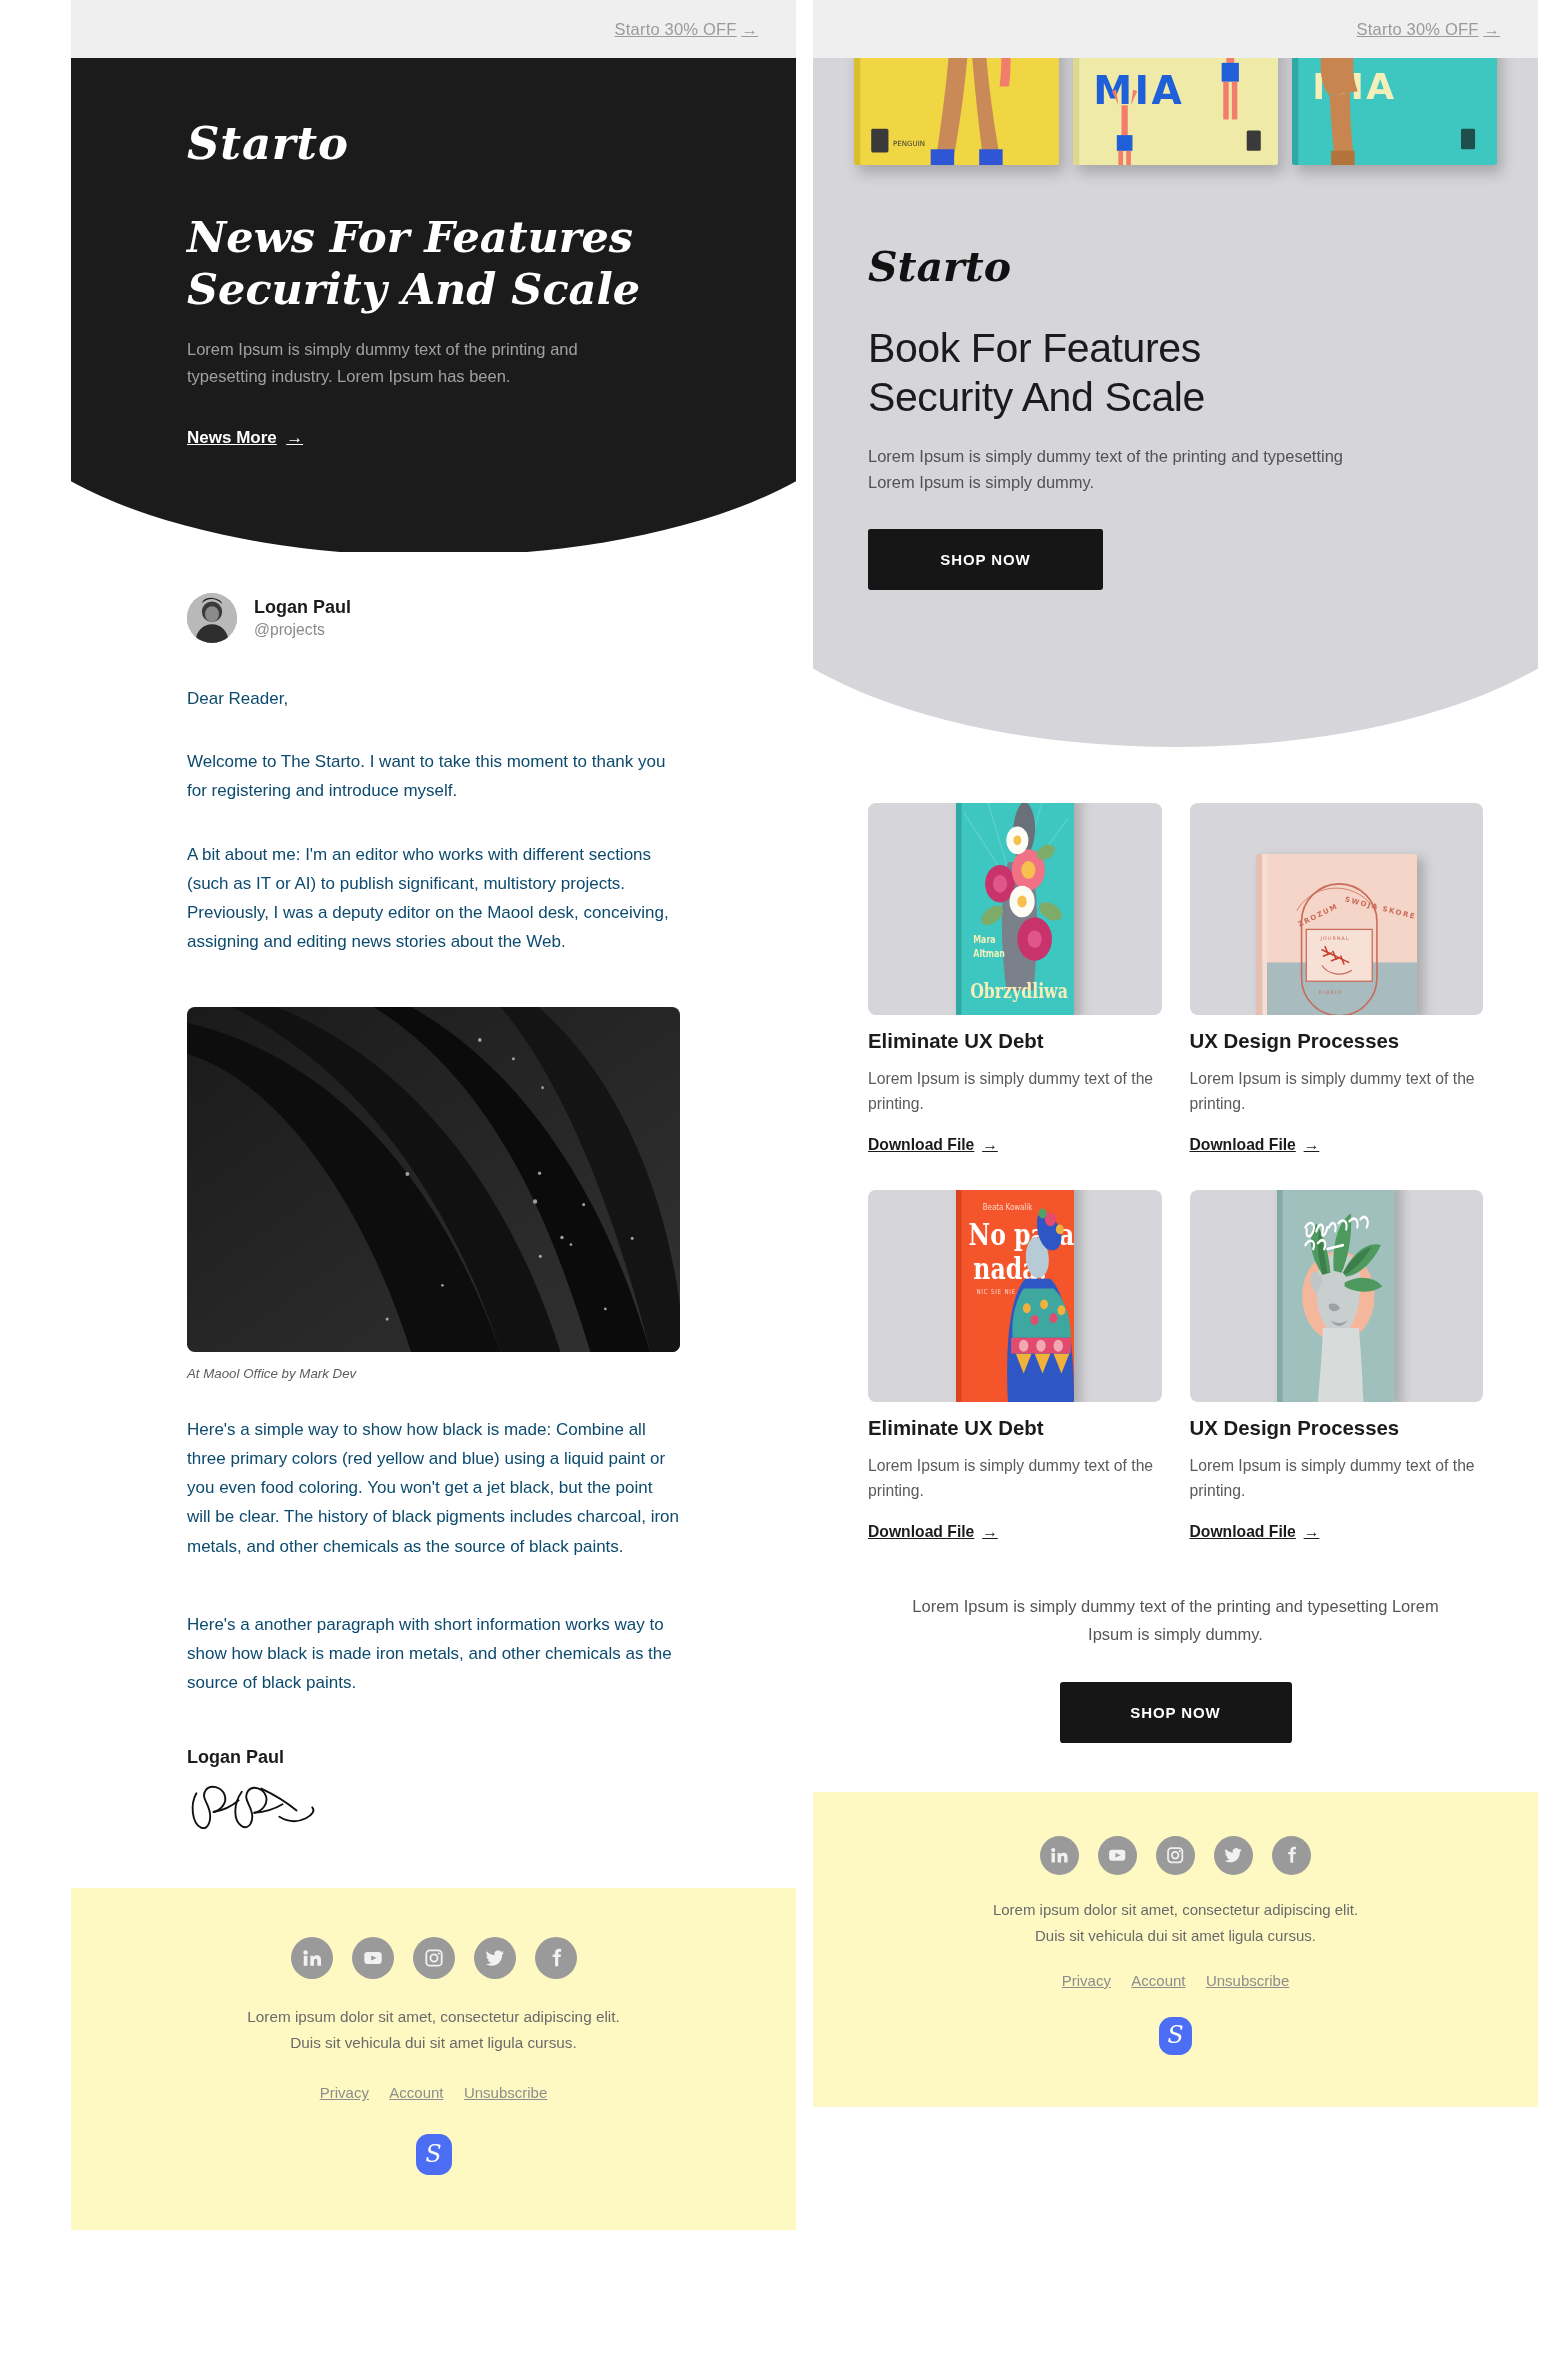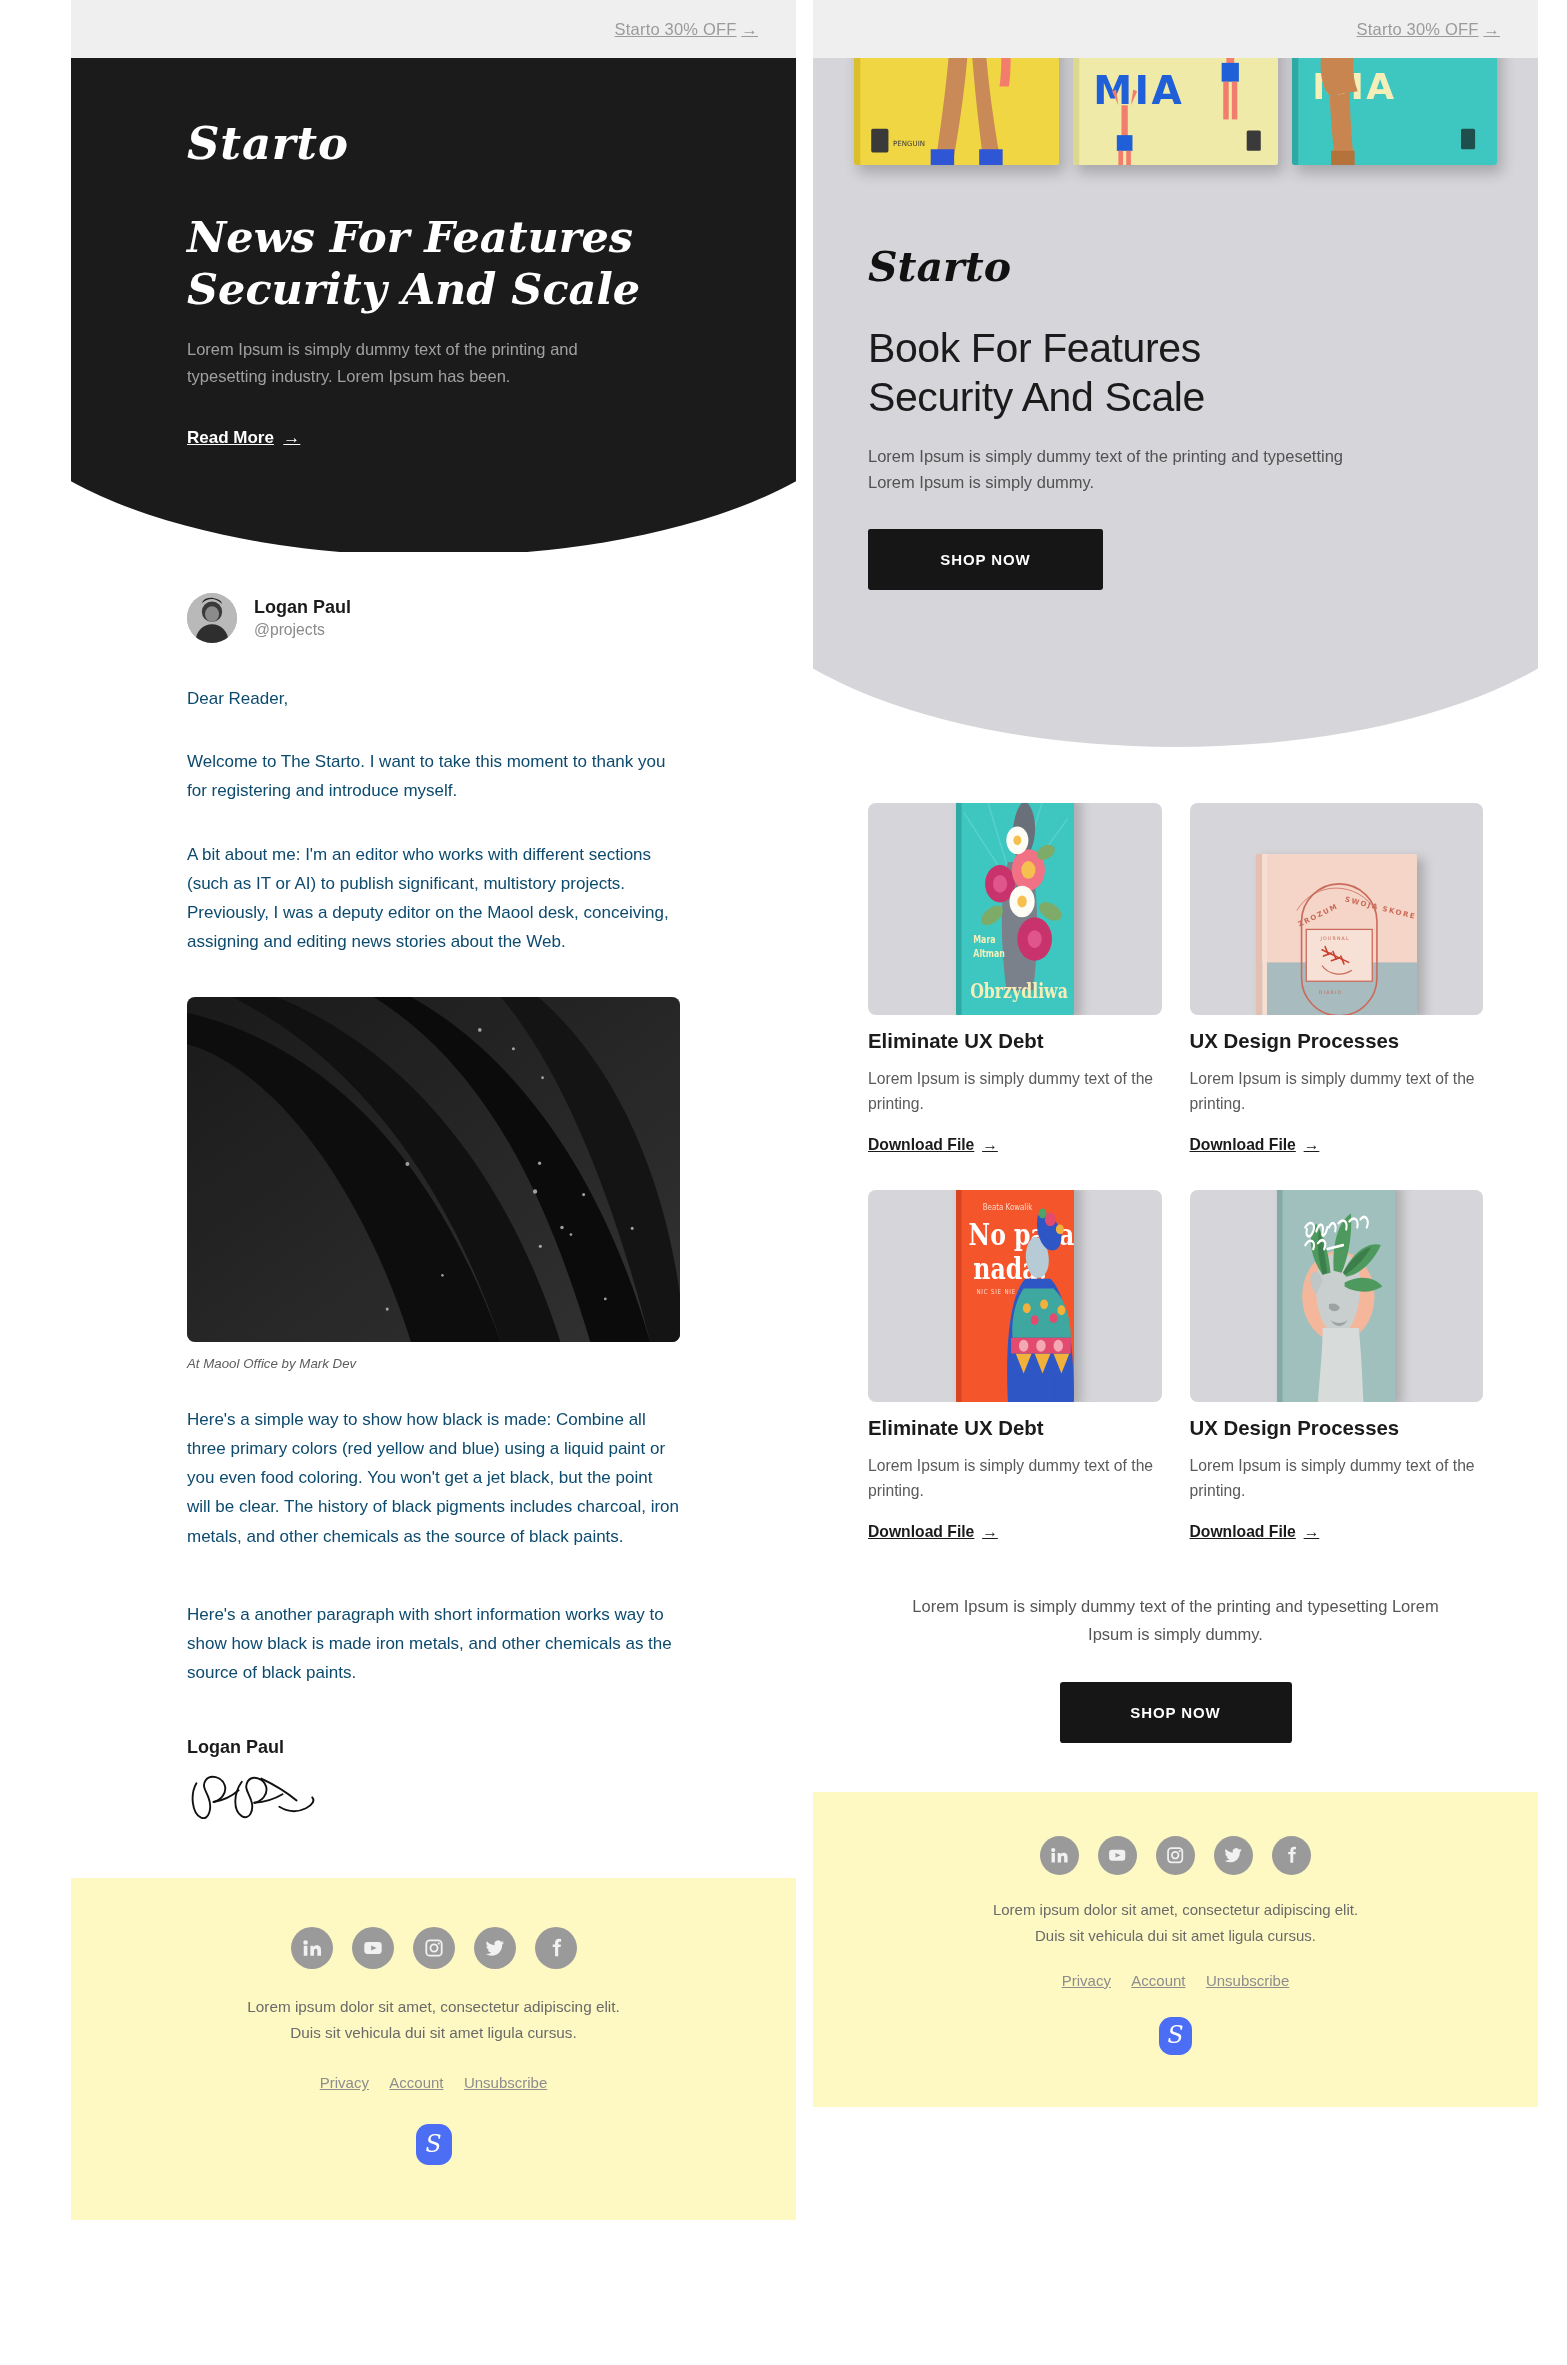--- a/index.html
+++ b/index.html
@@ -131,21 +131,21 @@
   .body-wrap { padding: 0 116px; }
   .body-p {
     font-size: 17px;
     line-height: 1.72;
     color: #0c4a6e;
     margin-top: 34px;
   }
   .body-p.first { margin-top: 41px; }
 
   
-  .figure { margin-top: 40px; }
+  .figure { margin-top: 50px; }
   .figure-img {
     width: 100%;
     height: 345px;
     border-radius: 7.8px;
     overflow: hidden;
     display: block;
   }
   .figure-img svg { display:block; width:100%; height:100%; }
   .figure-cap {
     margin-top: 14px;
@@ -392,21 +392,21 @@
 
     <div class="hero-dark-wrap">
       <div class="hero-dark-bg"></div>
       <div class="hero-dark-inner">
         <div class="brand-script">Starto</div>
         <h1 class="hero-dark-title">
           <span>News For Features</span><br>
           <span>Security And Scale</span>
         </h1>
         <p class="hero-dark-sub">Lorem Ipsum is simply dummy text of the printing and typesetting industry. Lorem Ipsum has been.</p>
-        <a class="hero-dark-cta" href="#"><span>Read More</span><span class="arw">→</span></a>
+        <a class="hero-dark-cta" href="#"><span>News More</span><span class="arw">→</span></a>
       </div>
     </div>
 
     <div class="author-row">
       <div class="avatar">
         <svg viewBox="0 0 64 64" aria-hidden="true">
           <rect width="64" height="64" fill="#b9b9b9"></rect>
           <circle cx="32" cy="24" r="13" fill="#3a3a3a"></circle>
           <path d="M19 13 Q32 2 45 14 Q44 8 32 6 Q21 6 19 13 Z" fill="#232323"></path>
           <ellipse cx="32" cy="62" rx="21" ry="22" fill="#2e2e2e"></ellipse>

